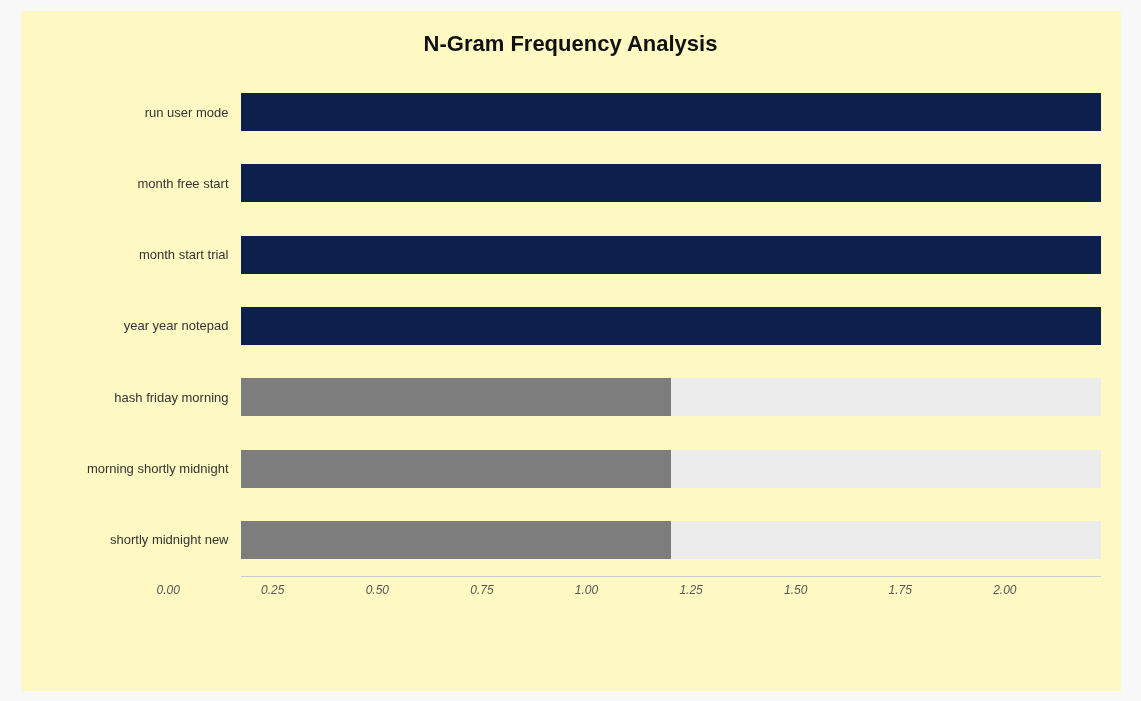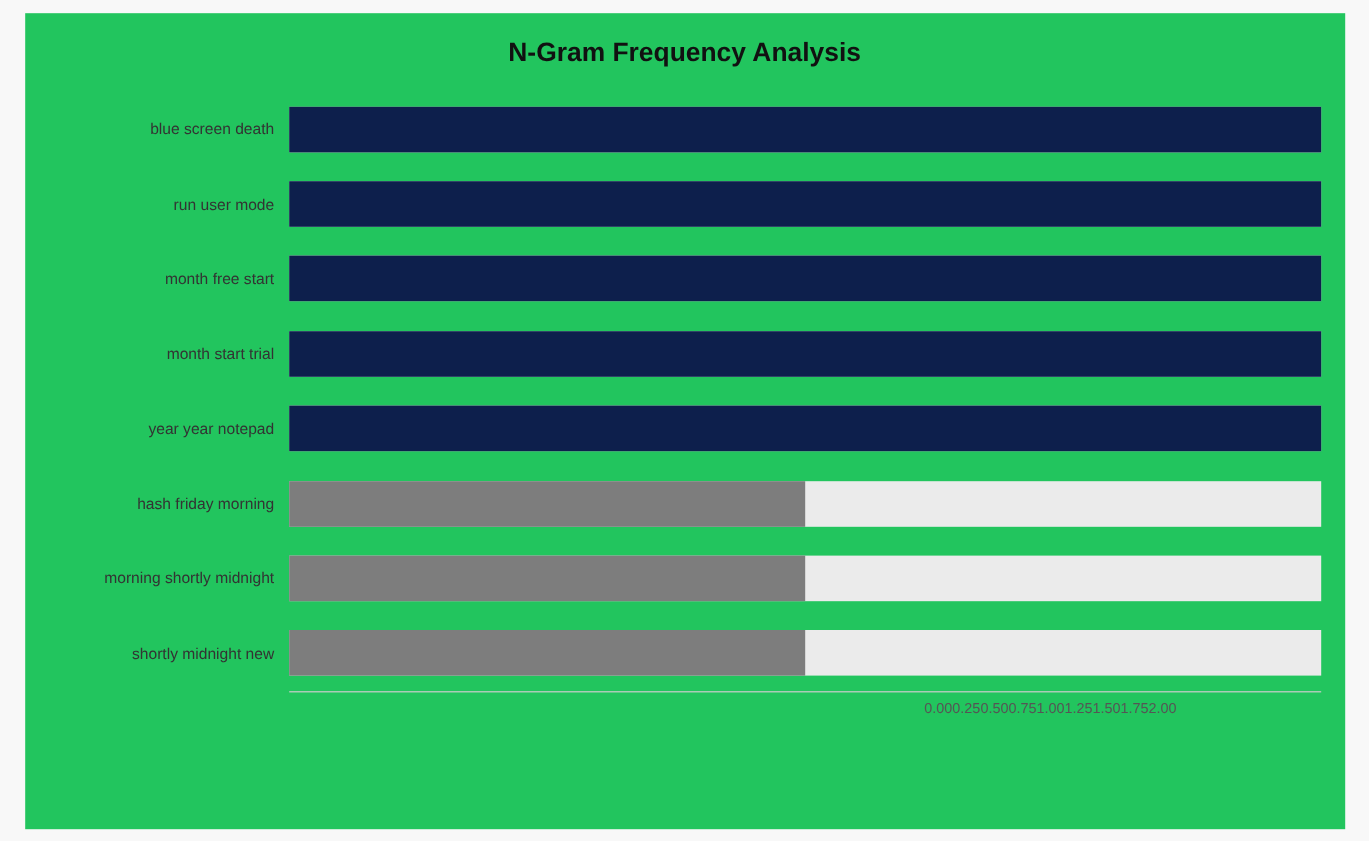--- a/index.html
+++ b/index.html
@@ -8,21 +8,21 @@
       background: #f8f8f8;
       width: 1141px;
       height: 701px;
       display: flex;
       align-items: center;
       justify-content: center;
     }
     .chart-container {
       width: 1100px;
       height: 680px;
-      background: #22c55e;
+      background: #fef9c3;
       position: relative;
       padding: 20px 20px 60px 20px;
     }
     .chart-title {
       text-align: center;
       font-size: 22px;
       font-weight: bold;
       margin-bottom: 20px;
       color: #111;
     }
@@ -73,23 +73,24 @@
     }
     .x-axis-line {
       width: calc(100% - 200px);
       margin-left: 200px;
       height: 1px;
       background: #ccc;
     }
     .x-ticks {
       display: flex;
       width: calc(100% - 200px);
-      margin-left: 80px;
-      justify-content: flex-end;
+      margin-left: 116px;
+      justify-content: space-between;
       padding-top: 6px;
+      font-style: italic;
     }
     .x-tick {
       font-size: 12px;
       color: #555;
       text-align: center;
     }
     .x-axis-label {
       text-align: center;
       font-size: 13px;
       color: #333;
@@ -97,26 +98,20 @@
       width: 100%;
     }
   </style>
 </head>
 <body>
 
 <div class="chart-container">
   <div class="chart-title">N-Gram Frequency Analysis</div>
   <div class="chart-area">
     <div class="bars-section" id="bars-section">
-        <div class="bar-row">
-          <div class="bar-label">blue screen death</div>
-          <div class="bar-track">
-            <div class="bar-fill dark" style="width: 100%;"></div>
-          </div>
-        </div>
         <div class="bar-row">
           <div class="bar-label">run user mode</div>
           <div class="bar-track">
             <div class="bar-fill dark" style="width: 100%;"></div>
           </div>
         </div>
         <div class="bar-row">
           <div class="bar-label">month free start</div>
           <div class="bar-track">
             <div class="bar-fill dark" style="width: 100%;"></div>

